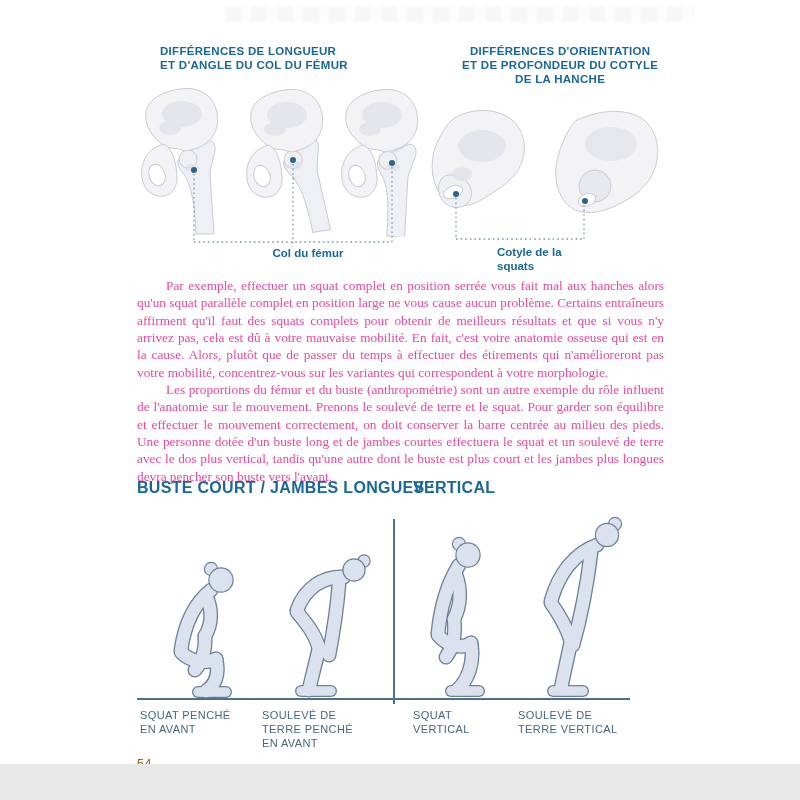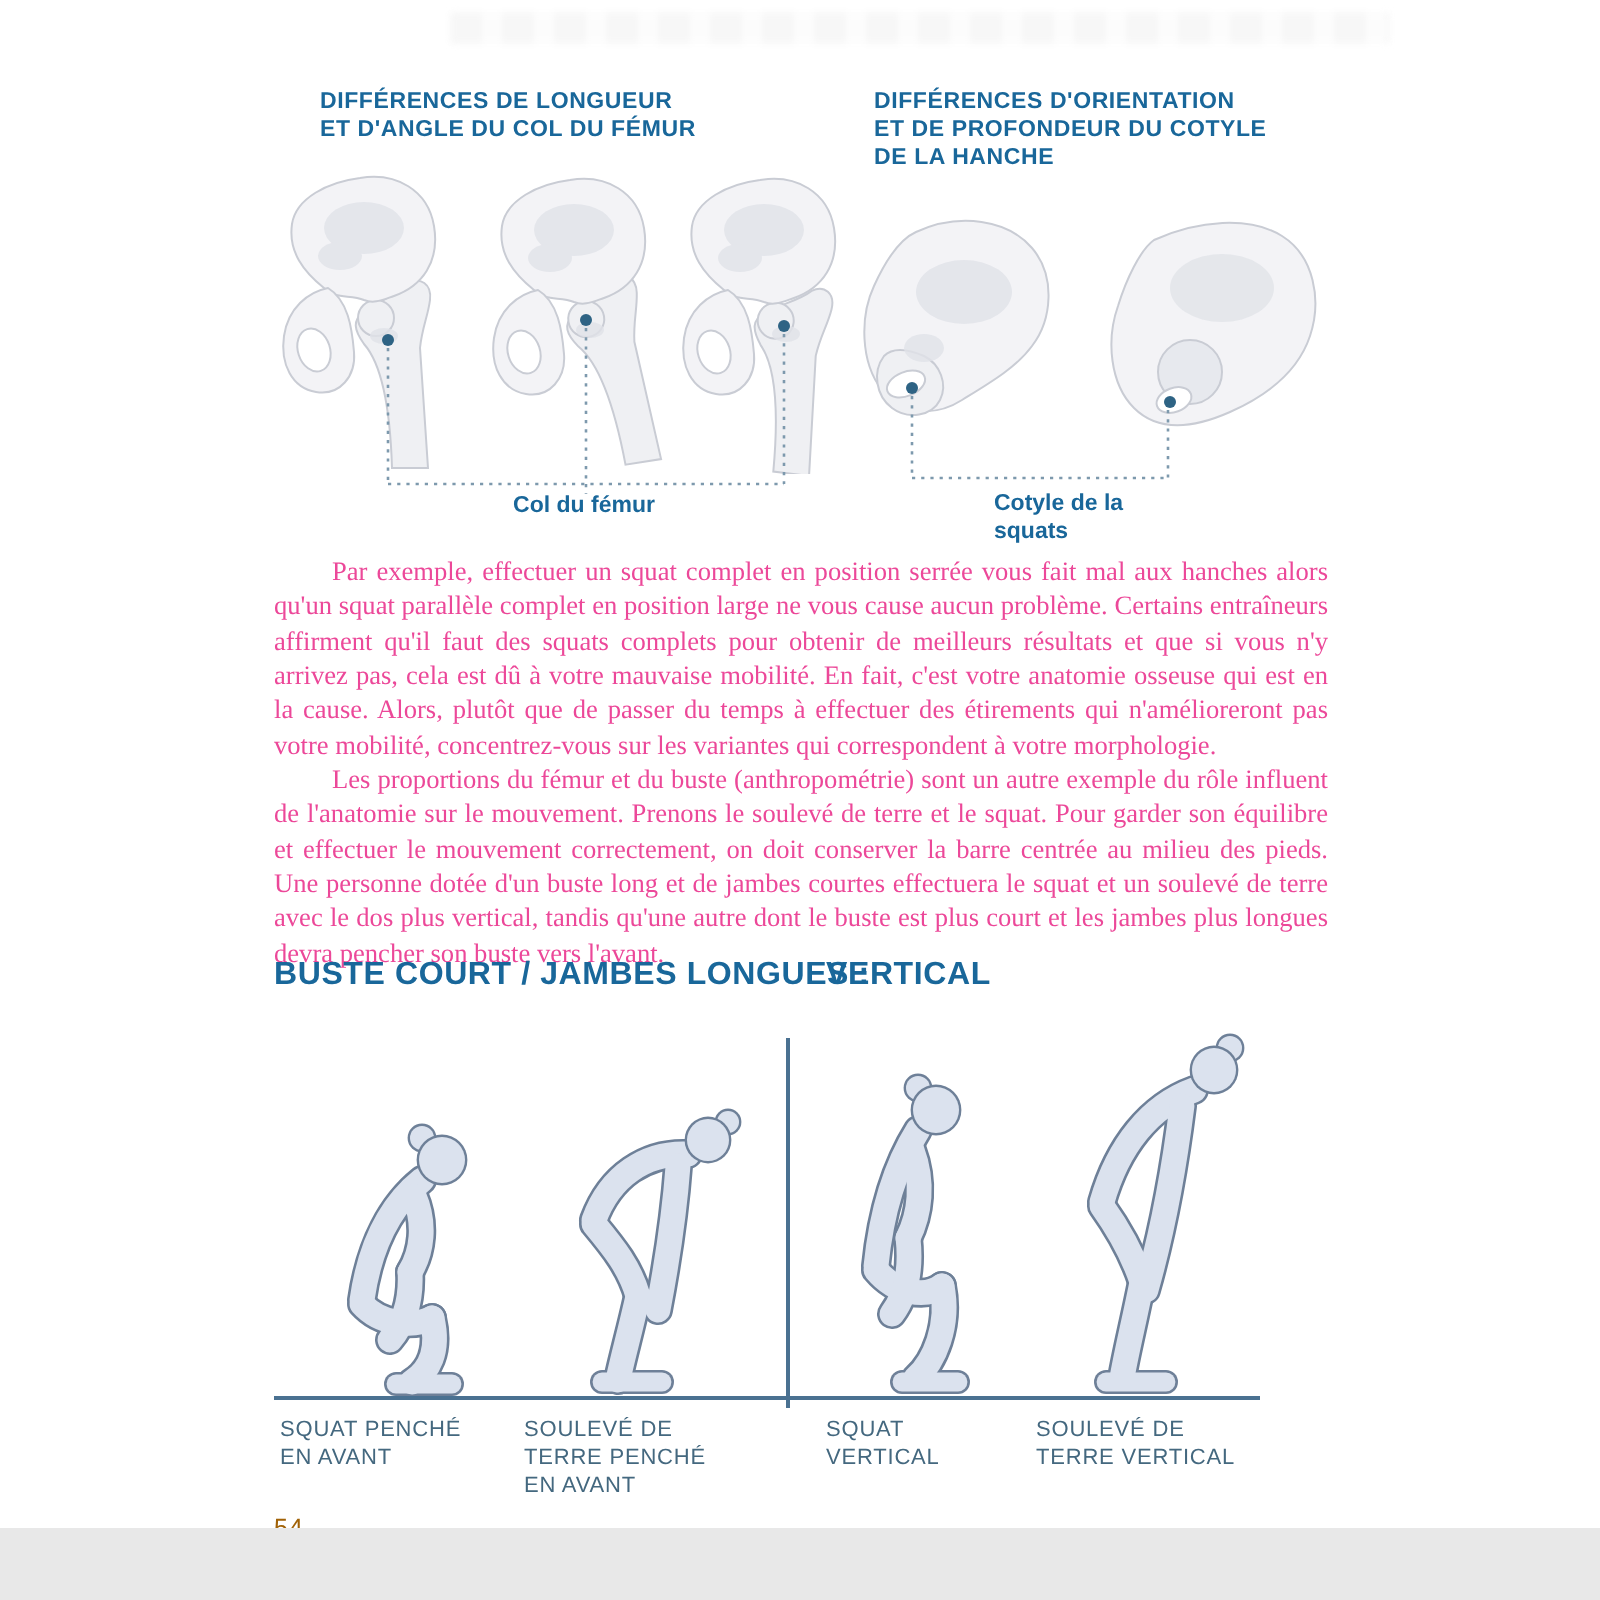--- a/index.html
+++ b/index.html
@@ -45,21 +45,21 @@
 <body>
 
 <div class="page">
 
   <div class="abs scan-artifact"></div>
 
   <div class="abs fig-title" style="left:160px;top:44px;">
     <div>DIFFÉRENCES DE LONGUEUR</div>
     <div>ET D'ANGLE DU COL DU FÉMUR</div>
   </div>
-  <div class="abs fig-title" style="left:437px;top:44px;">
+  <div class="abs fig-title" style="left:462px;top:44px;text-align:center;">
     <div>DIFFÉRENCES D'ORIENTATION</div>
     <div>ET DE PROFONDEUR DU COTYLE</div>
     <div>DE LA HANCHE</div>
   </div>
 
   <svg class="abs" style="left:130px;top:86px;" width="100" height="150" viewBox="0 0 100 150">
     <g stroke="#c9ccd4" stroke-width="1">
       <g fill="#eff0f3">
         <path d="M52,70 C58,65 68,62 74,56 C80,52 86,56 85,64 C84,72 81,78 80,88 L84,148 L66,148 C65,115 60,95 52,86 C47,79 46,74 52,70 Z"></path>
         <circle cx="58" cy="73" r="9"></circle>
@@ -145,21 +145,21 @@
     </g>
     <g fill="#2e6384">
       <circle cx="194" cy="170" r="3"></circle>
       <circle cx="293" cy="160" r="3"></circle>
       <circle cx="392" cy="163" r="3"></circle>
       <circle cx="456" cy="194" r="3"></circle>
       <circle cx="585" cy="201" r="3"></circle>
     </g>
   </svg>
 
-  <div class="abs callout-label" style="left:232px;top:247px;width:120px;text-align:center;">Col du fémur</div>
+  <div class="abs callout-label" style="left:248px;top:247px;width:120px;text-align:center;">Col du fémur</div>
 
   <div class="abs callout-label" style="left:497px;top:246px;">
     <div>Cotyle de la</div>
     <div>squats</div>
   </div>
 
   <div class="abs body-text" style="left:137px;top:277px;">
     <p>Par exemple, effectuer un squat complet en position serrée vous fait mal aux hanches alors qu'un squat parallèle complet en position large ne vous cause aucun problème. Certains entraîneurs affirment qu'il faut des squats complets pour obtenir de meilleurs résultats et que si vous n'y arrivez pas, cela est dû à votre mauvaise mobilité. En fait, c'est votre anatomie osseuse qui est en la cause. Alors, plutôt que de passer du temps à effectuer des étirements qui n'amélioreront pas votre mobilité, concentrez-vous sur les variantes qui correspondent à votre morphologie.</p>
     <p>Les proportions du fémur et du buste (anthropométrie) sont un autre exemple du rôle influent de l'anatomie sur le mouvement. Prenons le soulevé de terre et le squat. Pour garder son équilibre et effectuer le mouvement correctement, on doit conserver la barre centrée au milieu des pieds. Une personne dotée d'un buste long et de jambes courtes effectuera le squat et un soulevé de terre avec le dos plus vertical, tandis qu'une autre dont le buste est plus court et les jambes plus longues devra pencher son buste vers l'avant.</p>
   </div>

